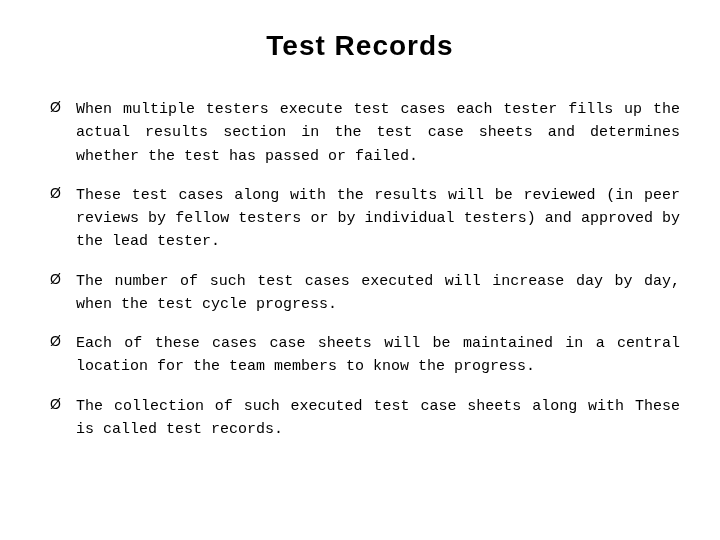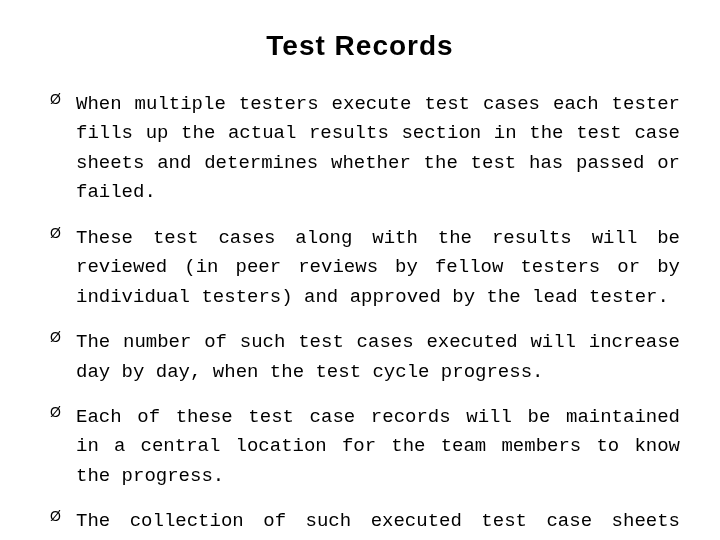--- a/index.html
+++ b/index.html
@@ -22,21 +22,21 @@
       padding: 30px 40px 30px 40px;
       display: flex;
       flex-direction: column;
     }
 
     .title {
       text-align: center;
       font-size: 28px;
       font-weight: bold;
       font-family: Arial, sans-serif;
-      margin-bottom: 28px;
+      margin-bottom: 36px;
       letter-spacing: 1px;
     }
 
     .bullets {
       display: flex;
       flex-direction: column;
       gap: 16px;
       padding-left: 10px;
     }
 
@@ -48,21 +48,21 @@
 
     .bullet-symbol {
       font-size: 14px;
       font-family: Arial, sans-serif;
       margin-top: 1px;
       flex-shrink: 0;
       width: 16px;
     }
 
     .bullet-text {
-      font-size: 19px;
+      font-size: 15px;
       font-family: 'Courier New', Courier, monospace;
       line-height: 1.55;
       text-align: justify;
       flex: 1;
     }
   </style>
 </head>
 <body>
 
 <div class="page">
@@ -80,21 +80,21 @@
       <span class="bullet-text">These  test  cases  along  with  the  results  will  be  reviewed (in  peer  reviews by  fellow  testers  or  by  individual  testers)  and  approved  by the  lead  tester.</span>
     </div>
 
     <div class="bullet-item">
       <span class="bullet-symbol">Ø</span>
       <span class="bullet-text">The  number  of  such  test  cases  executed  will  increase  day by  day,  when the  test  cycle   progress.</span>
     </div>
 
     <div class="bullet-item">
       <span class="bullet-symbol">Ø</span>
-      <span class="bullet-text">Each  of  these  test  case  records   will be maintained in a central location for the team members to know the progress.</span>
+      <span class="bullet-text">Each  of  these  cases  case  sheets   will be maintained in a central location for the team members to know the progress.</span>
     </div>
 
     <div class="bullet-item">
       <span class="bullet-symbol">Ø</span>
       <span class="bullet-text">The  collection  of  such  executed  test  case  sheets  along  with   These  is called test   records.</span>
     </div>
 
   </div>
 </div>
 

